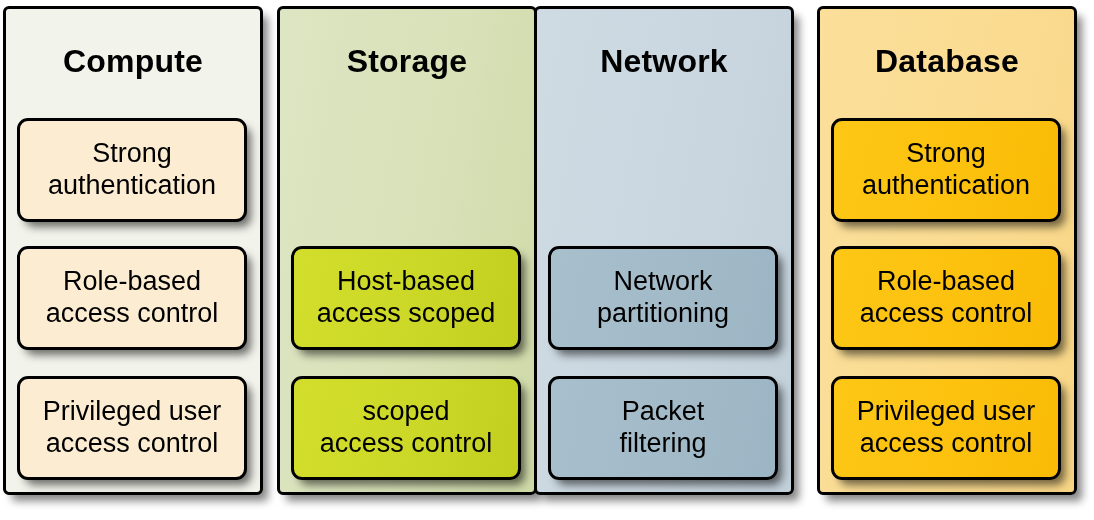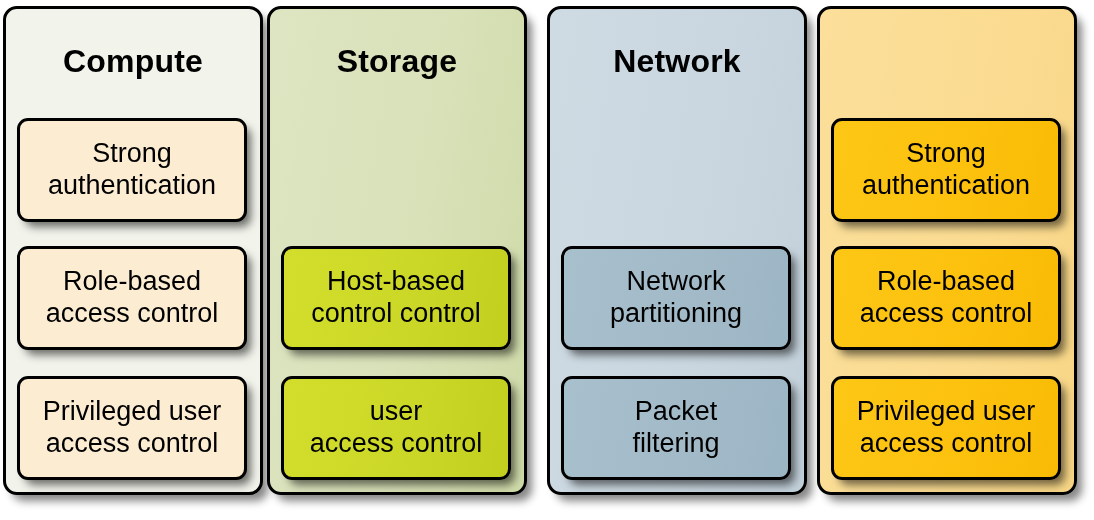--- a/index.html
+++ b/index.html
@@ -21,29 +21,29 @@
     height: 520px;
     background: #ffffff;
   }
 
   .column {
     position: absolute;
     top: 6px;
     width: 260px;
     height: 489px;
     border: 3px solid #000000;
-    border-radius: 14px;
+    border-radius: 6px;
     box-sizing: border-box;
     box-shadow: 7px 8px 9px -2px rgba(0,0,0,0.48);
     overflow: hidden;
   }
 
   .col-1 { left: 3px; }
-  .col-2 { left: 267px; padding-left: 36px; }
-  .col-3 { left: 547px; }
+  .col-2 { left: 277px; padding-left: 36px; }
+  .col-3 { left: 534px; }
   .col-4 { left: 817px; }
 
   .col-header {
     position: absolute;
     top: 0;
     left: 0;
     right: 0;
     height: 104px;
     display: flex;
     align-items: center;
@@ -144,44 +144,45 @@
 access control</span>
       </div>
     </div>
   </div>
 
   <div class="column col-2">
     <div class="col-header">Storage</div>
     <div class="cards">
       <div class="card card-2">
         <span class="card-text">Host-based
-control control</span>
+access scoped</span>
       </div>
       <div class="card card-3">
-        <span class="card-text">user
+        <span class="card-text">scoped
 access control</span>
       </div>
     </div>
   </div>
 
   <div class="column col-3">
     <div class="col-header">Network</div>
     <div class="cards">
       <div class="card card-2">
         <span class="card-text">Network
 partitioning</span>
       </div>
       <div class="card card-3">
         <span class="card-text">Packet
 filtering</span>
       </div>
     </div>
   </div>
 
   <div class="column col-4">
+    <div class="col-header">Database</div>
     <div class="cards">
       <div class="card card-1">
         <span class="card-text">Strong
 authentication</span>
       </div>
       <div class="card card-2">
         <span class="card-text">Role-based
 access control</span>
       </div>
       <div class="card card-3">

